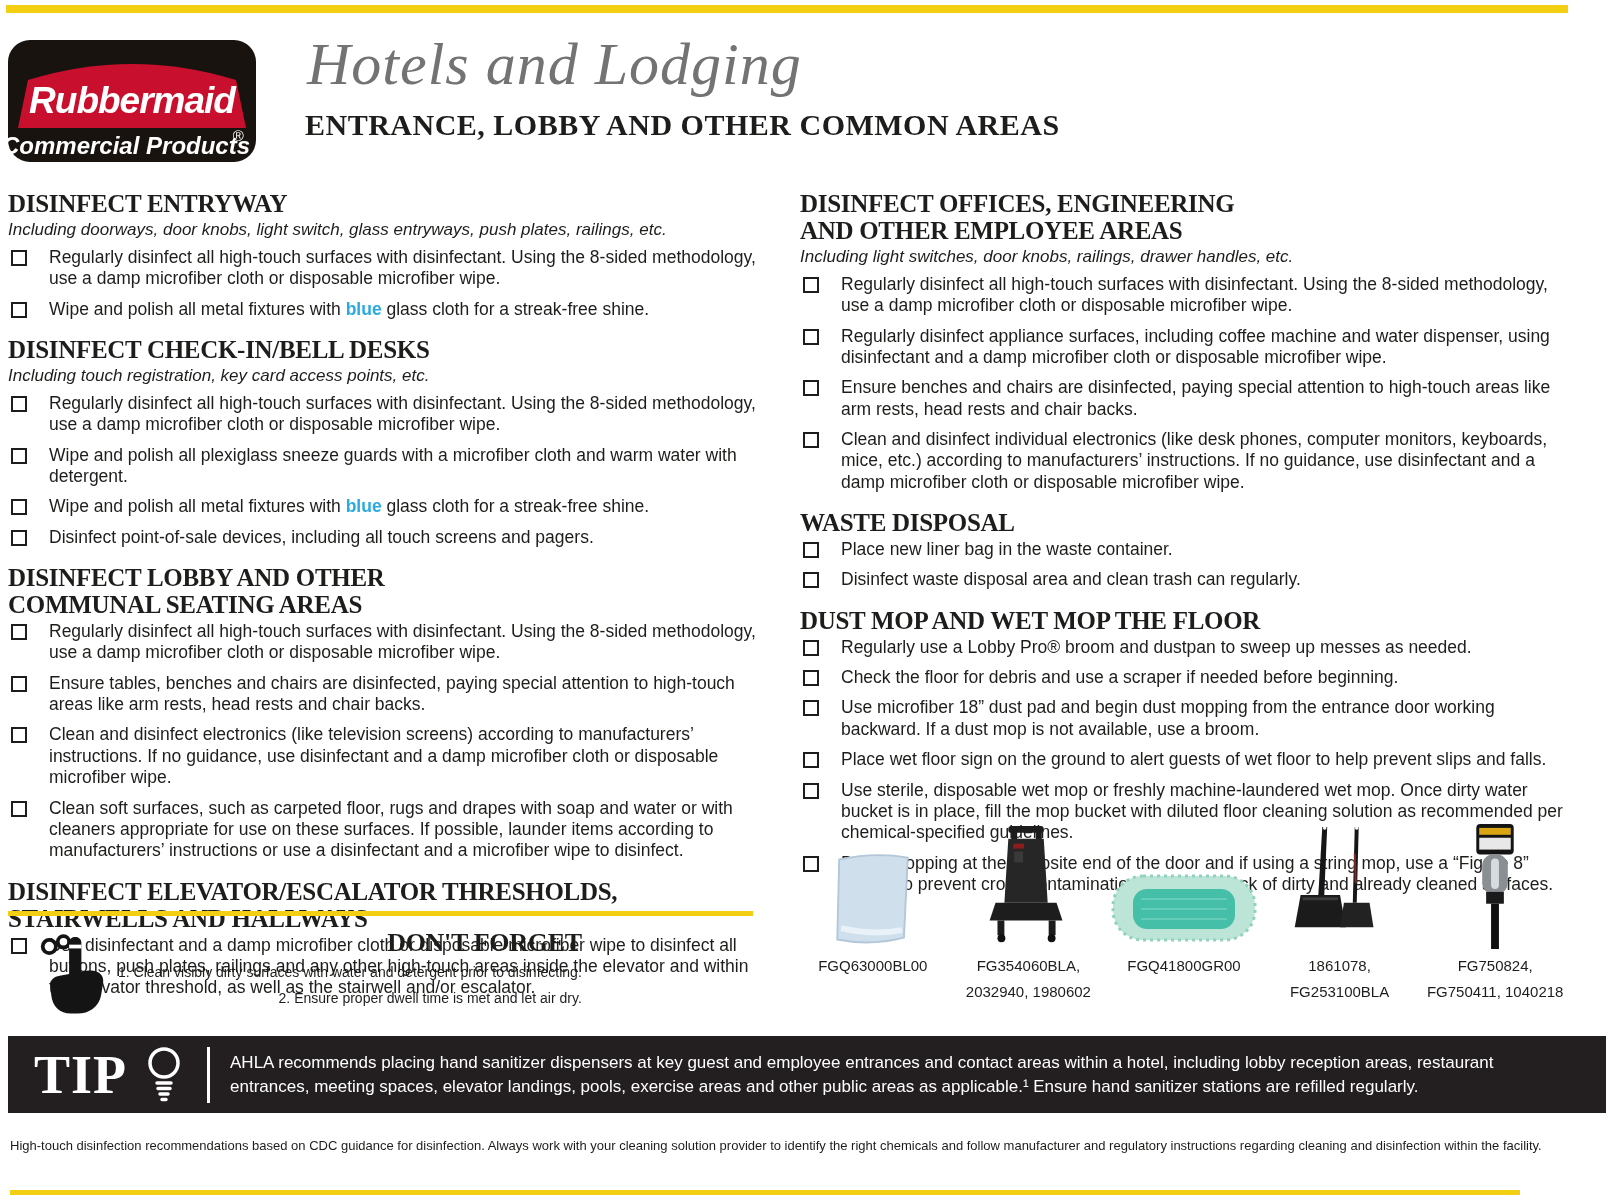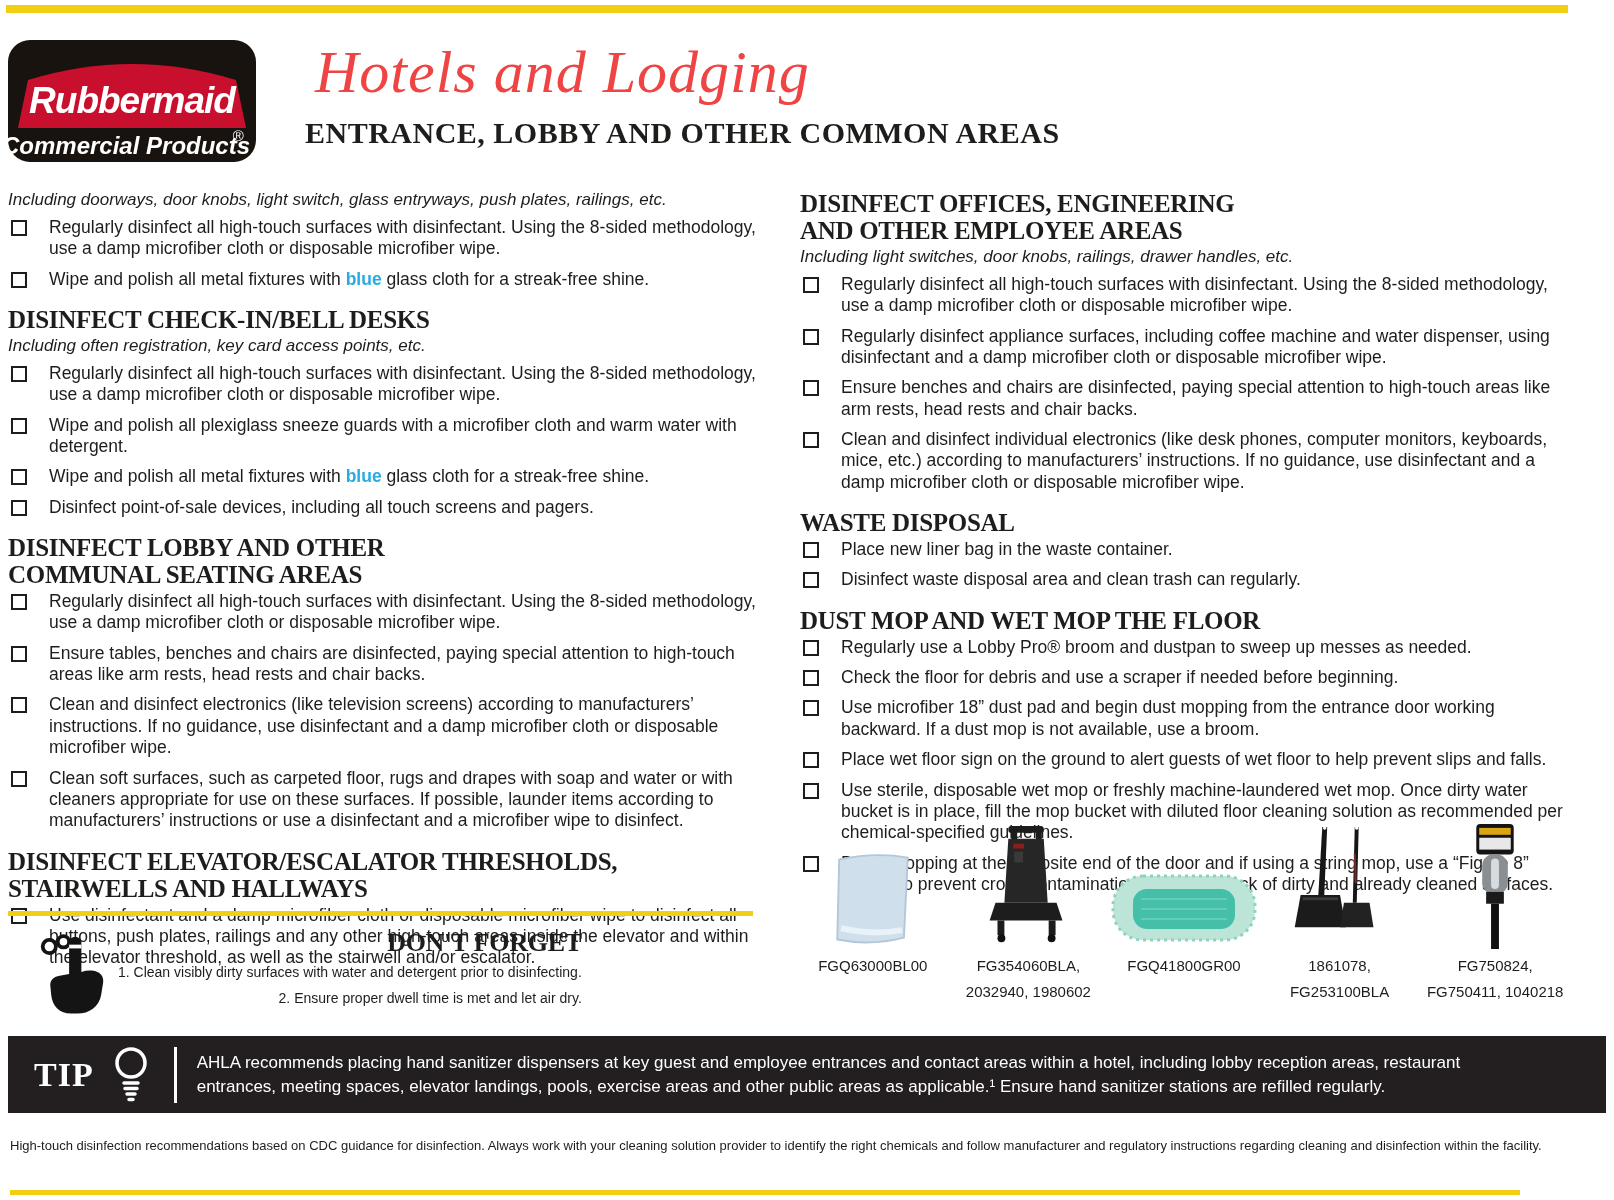--- a/index.html
+++ b/index.html
@@ -4,22 +4,22 @@
 <style>
   html,body{margin:0;padding:0;background:#e9e9e9;}
   .page{position:relative;width:1614px;height:1200px;background:#ffffff;overflow:hidden;
         font-family:"Liberation Sans",sans-serif;color:#1d1d1b;}
   .accent-bar{position:absolute;left:6px;top:5px;width:1562px;height:8px;background:#F2CF13;}
   .bottom-accent-bar{position:absolute;left:10px;top:1190px;width:1510px;height:5px;background:#F2CF13;}
 
   
   .logo-wrap{position:absolute;left:8px;top:40px;width:248px;height:122px;font-style:italic;}
   .title-block{position:absolute;left:303px;top:30px;}
-  .doc-title{margin:12px;font-family:"Liberation Serif",serif;font-style:italic;font-weight:500;
-             font-size:60px;line-height:1.0;color:#ef4444;letter-spacing:1px;}
+  .doc-title{margin:4px;font-family:"Liberation Serif",serif;font-style:italic;font-weight:500;
+             font-size:60px;line-height:1.0;color:#737373;letter-spacing:1px;}
   .doc-subtitle{margin:14px 0 0 2px;font-family:"Liberation Serif",serif;font-weight:700;
                 font-size:30px;letter-spacing:0.5px;color:#1d1d1b;}
 
   
   .col{position:absolute;top:190px;}
   .col-left{left:8px;width:748px;}
   .col-right{left:800px;width:766px;}
   .doc-section{margin:0 0 10px 0;}
   .sec-h{margin:0 0 3px 0;font-family:"Liberation Serif",serif;font-weight:700;
          font-size:25px;line-height:1.08;color:#1d1d1b;letter-spacing:-0.3px;}
@@ -40,21 +40,21 @@
 
   
   .products-row{position:absolute;left:795px;top:822px;width:778px;display:flex;justify-content:space-between;}
   .product{width:158px;text-align:center;}
   .product-img{height:128px;display:flex;align-items:flex-end;justify-content:center;}
   .product-code{display:block;font-size:15px;line-height:1.3;margin-top:6px;color:#1d1d1b;}
 
   
   .tip-bar{position:absolute;left:8px;top:1036px;width:1598px;height:77px;background:#231F20;
            display:flex;align-items:center;}
-  .tip-label{font-family:"Liberation Serif",serif;font-weight:700;font-size:34px;color:#fff;
+  .tip-label{font-family:"Liberation Serif",serif;font-weight:700;font-size:54px;color:#fff;
              margin:0 0 0 26px;letter-spacing:1px;}
   .tip-bulb{margin:4px 0 0 16px;}
   .tip-divider{width:3px;height:56px;background:#fff;margin:0 20px 0 22px;}
   .tip-text{color:#fff;font-size:17px;line-height:1.4;width:1330px;margin:0;}
 
   
   .footer{position:absolute;left:10px;top:1136px;width:1596px;font-size:13px;color:#1d1d1b;}
   .footer-line1{display:block;line-height:20px;margin-bottom:3px;}
   .footer-line2{display:flex;justify-content:space-between;line-height:20px;}
 </style>
@@ -75,35 +75,36 @@
     </svg>
   </div>
 
   <div class="title-block">
     <h1 class="doc-title">Hotels and Lodging</h1>
     <div class="doc-subtitle">ENTRANCE, LOBBY AND OTHER COMMON AREAS</div>
   </div>
 
   <div class="col col-left" id="col-left">
       <section class="doc-section">
+        <h2 class="sec-h"><span>DISINFECT ENTRYWAY</span></h2>
         <p class="sec-sub">Including doorways, door knobs, light switch, glass entryways, push plates, railings, etc.</p>
         <ul class="checklist">
           <li class="check-item">
             <span class="cb"></span>
             <span class="itx"><span>Regularly disinfect all high-touch surfaces with disinfectant. Using the 8-sided methodology, use a damp microfiber cloth or disposable microfiber wipe.</span></span>
           </li>
           <li class="check-item">
             <span class="cb"></span>
             <span class="itx"><span>Wipe and polish all metal fixtures with </span><span class="hl">blue</span><span> glass cloth for a streak-free shine.</span></span>
           </li>
         </ul>
       </section>
       <section class="doc-section">
         <h2 class="sec-h"><span>DISINFECT CHECK-IN/BELL DESKS</span></h2>
-        <p class="sec-sub">Including often registration, key card access points, etc.</p>
+        <p class="sec-sub">Including touch registration, key card access points, etc.</p>
         <ul class="checklist">
           <li class="check-item">
             <span class="cb"></span>
             <span class="itx"><span>Regularly disinfect all high-touch surfaces with disinfectant. Using the 8-sided methodology, use a damp microfiber cloth or disposable microfiber wipe.</span></span>
           </li>
           <li class="check-item">
             <span class="cb"></span>
             <span class="itx"><span>Wipe and polish all plexiglass sneeze guards with a microfiber cloth and warm water with detergent.</span></span>
           </li>
           <li class="check-item">

